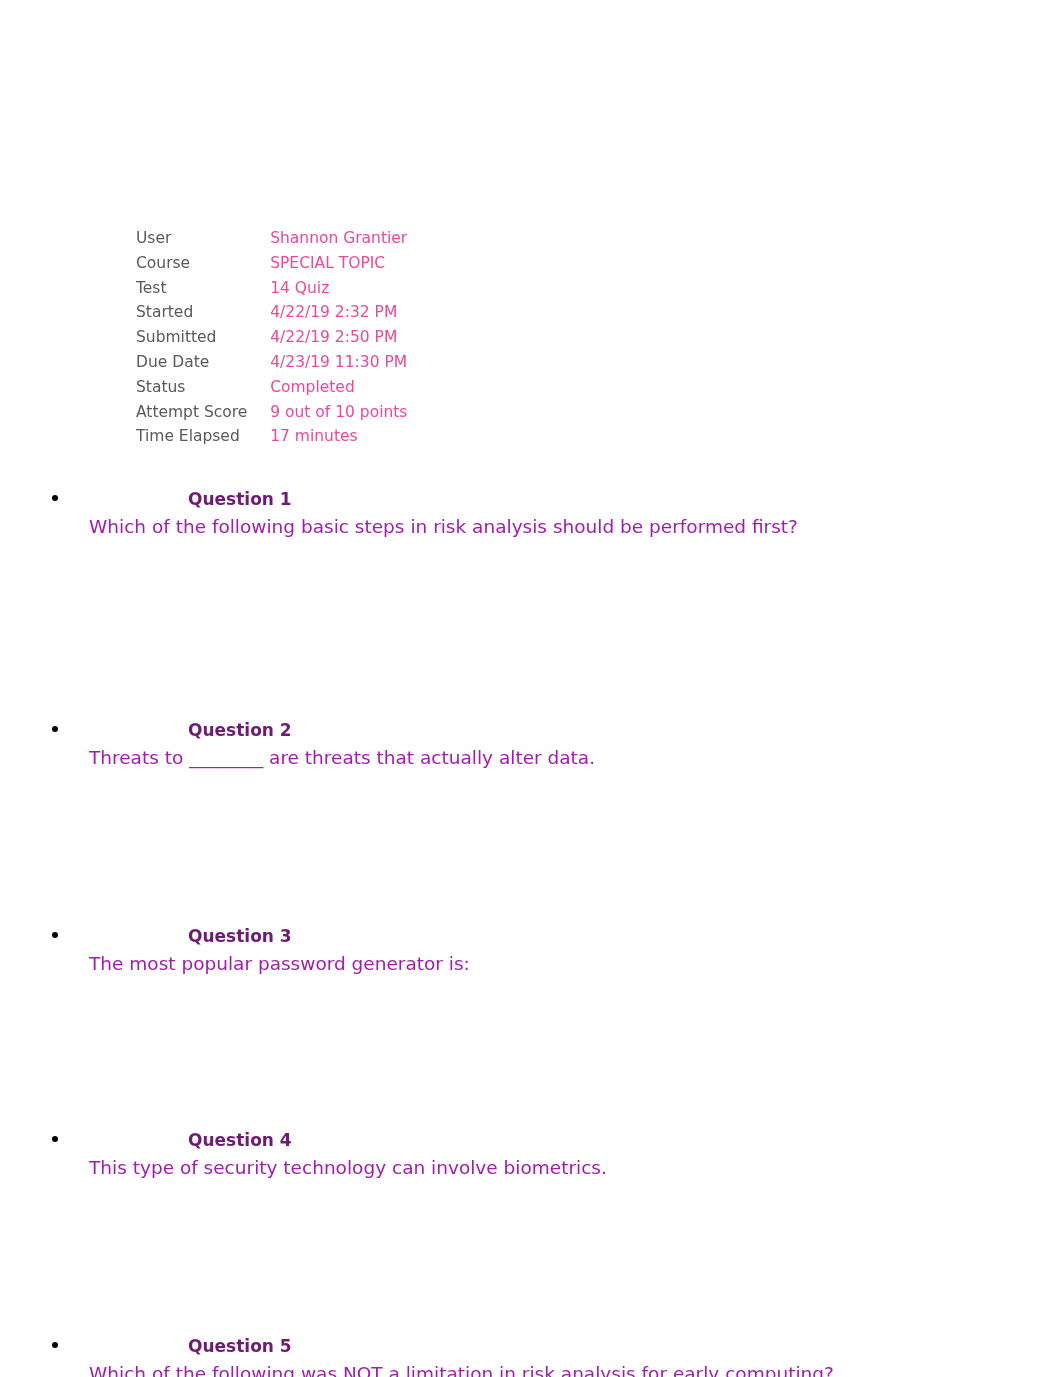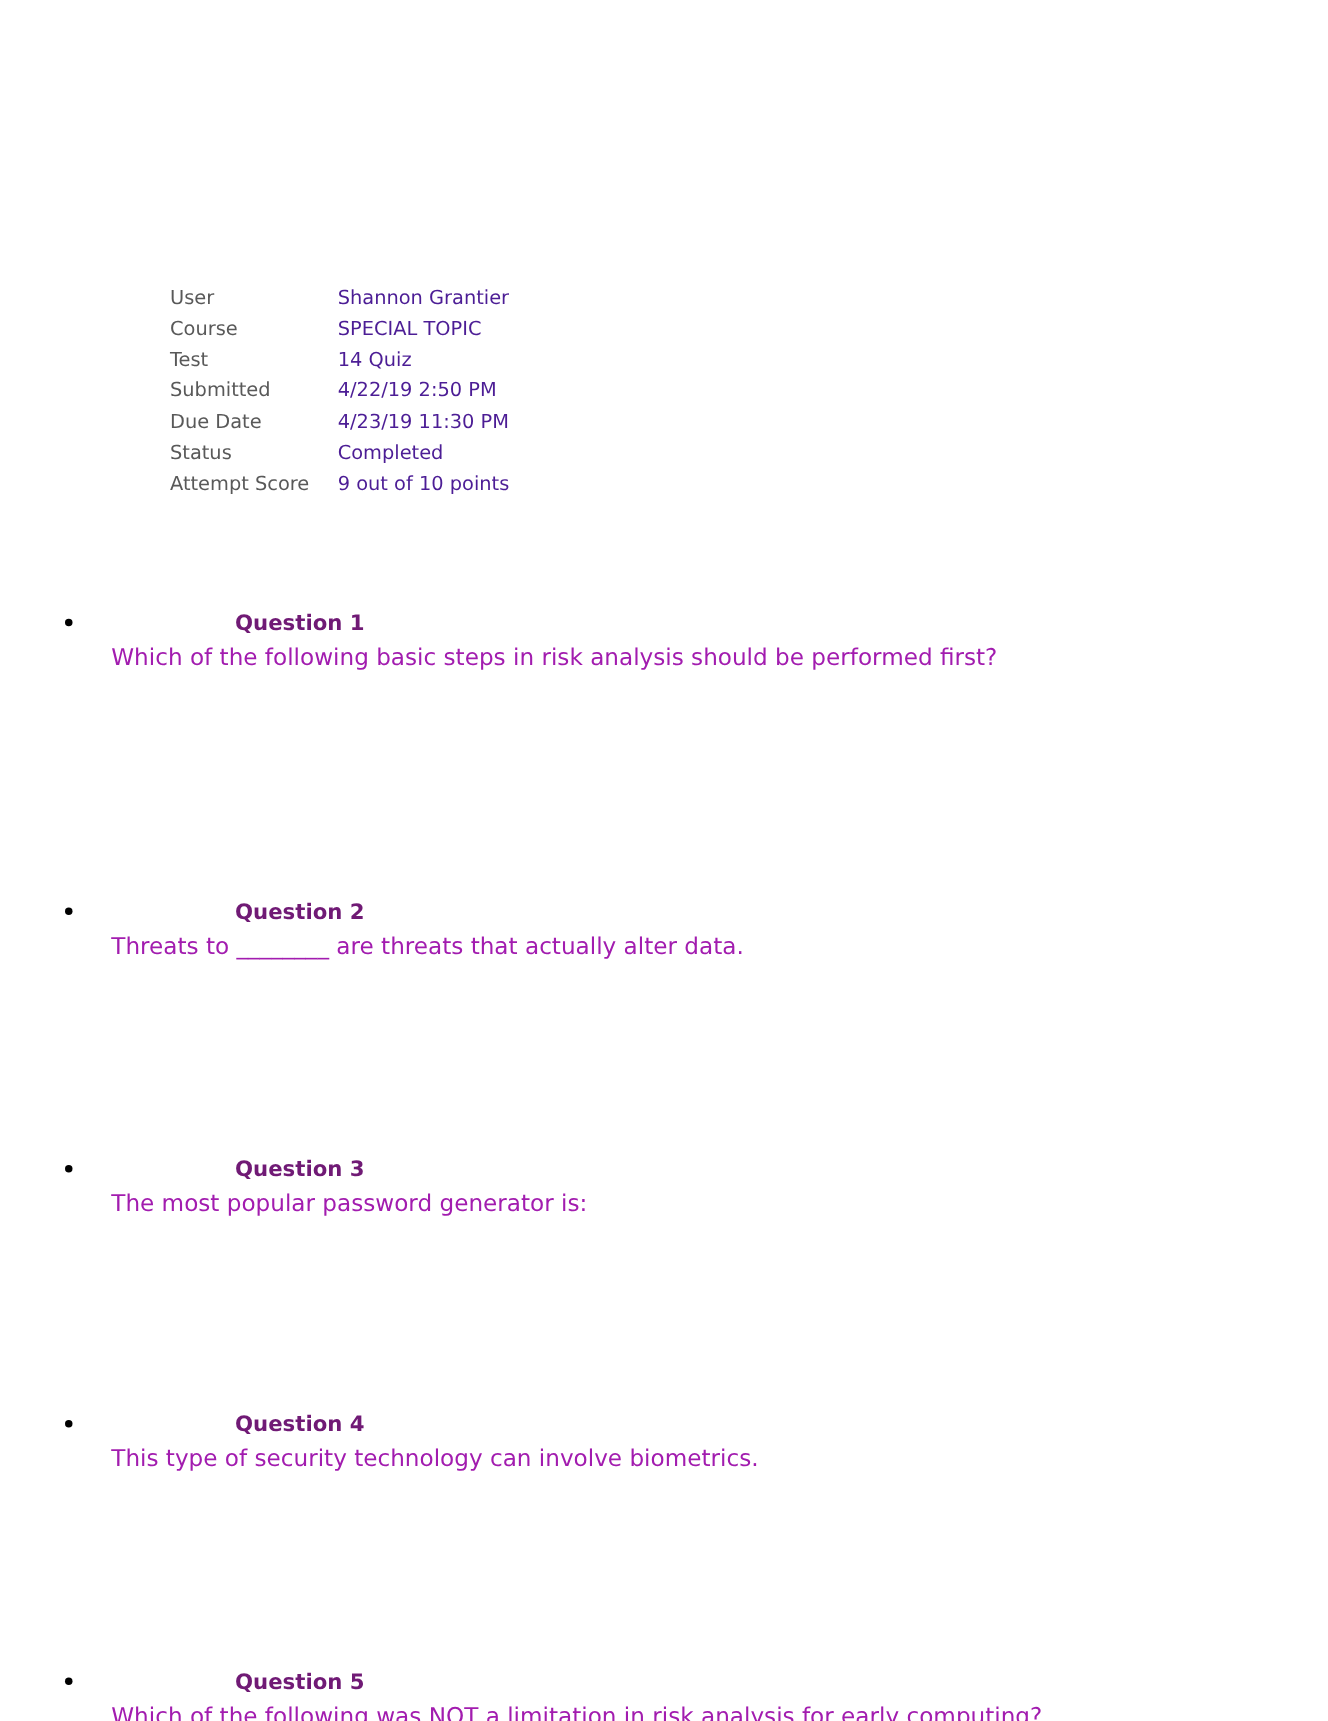--- a/index.html
+++ b/index.html
@@ -41,21 +41,21 @@
     line-height: 24.8px;
     font-family: "DejaVu Sans", sans-serif;
   }
   .meta-label {
     color: #595959;
     width: 130px;
     padding-right: 6px !important;
     white-space: normal;
   }
   .meta-value {
-    color: #4c1d95;
+    color: #ec4899;
     width: 200px;
   }
 
   
   .q-block {
     position: absolute;
     left: 0;
     width: 1062px;
   }
   .q-bullet {
@@ -108,34 +108,42 @@
       </tr>
       <tr>
         <td class="meta-label">Course</td>
         <td class="meta-value">SPECIAL TOPIC</td>
       </tr>
       <tr>
         <td class="meta-label">Test</td>
         <td class="meta-value">14 Quiz</td>
       </tr>
       <tr>
+        <td class="meta-label">Started</td>
+        <td class="meta-value">4/22/19 2:32 PM</td>
+      </tr>
+      <tr>
         <td class="meta-label">Submitted</td>
         <td class="meta-value">4/22/19 2:50 PM</td>
       </tr>
       <tr>
         <td class="meta-label">Due Date</td>
         <td class="meta-value">4/23/19 11:30 PM</td>
       </tr>
       <tr>
         <td class="meta-label">Status</td>
         <td class="meta-value">Completed</td>
       </tr>
       <tr>
         <td class="meta-label">Attempt Score</td>
         <td class="meta-value">9 out of 10 points</td>
+      </tr>
+      <tr>
+        <td class="meta-label">Time Elapsed</td>
+        <td class="meta-value">17 minutes</td>
       </tr>
     </tbody>
   </table>
 
   <div class="q-block" id="q1">
     <span class="q-bullet"></span>
     <div class="q-heading">Question 1</div>
     <div class="q-text">Which of the following basic steps in risk analysis should be performed first?</div>
   </div>
 

